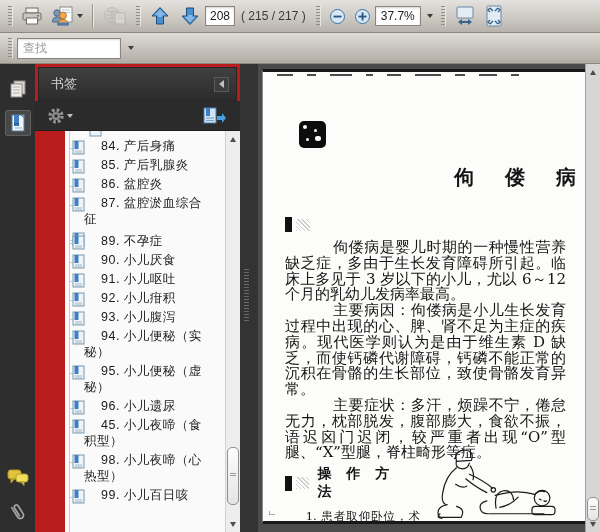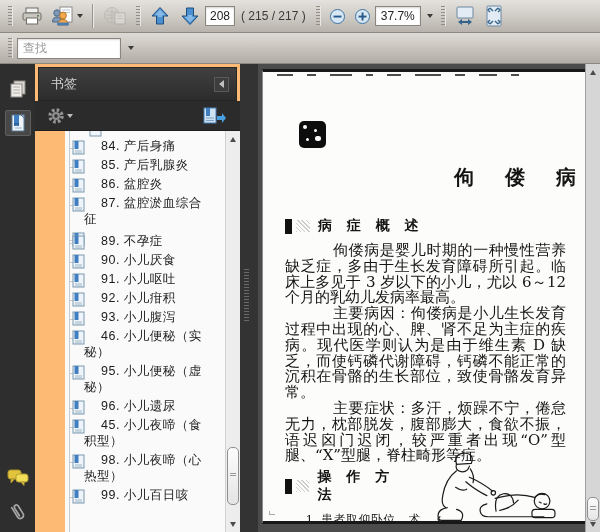--- a/index.html
+++ b/index.html
@@ -45,21 +45,21 @@
   
   .strip { width:35px; background:#2e2e2e; display:flex; flex-direction:column;
            align-items:center; padding-top:12px; flex:0 0 35px; }
   .strip-btn { width:26px; height:26px; display:flex; align-items:center;
                justify-content:center; margin-bottom:8px; cursor:pointer;
                border:1px solid transparent; }
   .strip-btn.sel { background:#474747; border:1px solid #5f5f5f; border-radius:2px; }
   .strip-spacer { flex:1; }
 
   
-  .sidebar { width:205px; flex:0 0 205px; background:#fdba74; display:flex;
+  .sidebar { width:205px; flex:0 0 205px; background:#b91c1c; display:flex;
              flex-direction:column; }
   .sb-header { height:34px; margin:3px 3px 0 3px;
                background:linear-gradient(#404040,#2c2c2c);
                border:1px solid #262626; display:flex; align-items:center;
                padding:0 7px 0 12px; }
   .sb-title { color:#d2d2d2; font-size:13px; flex:1; }
   .collapse-btn { width:15px; height:15px; background:#3d3d3d; border:1px solid #5a5a5a;
                   display:flex; align-items:center; justify-content:center; cursor:pointer; }
   .tri-left { width:0; height:0; border-top:4px solid transparent;
               border-bottom:4px solid transparent; border-right:5px solid #c0c0c0; }
@@ -465,21 +465,21 @@
             </div>
           <div class="bm-row">
               <span class="bm-icon">
                 <svg width="13" height="15" viewBox="0 0 13 15">
                   <rect x="1" y="1" width="11" height="13" fill="#eef4f9" stroke="#7a99ad"></rect>
                   <rect x="2.5" y="1" width="4" height="8" fill="#3f7fc1"></rect>
                   <line x1="3" y1="11" x2="10" y2="11" stroke="#9fb8c6"></line>
                   <line x1="3" y1="13" x2="10" y2="13" stroke="#9fb8c6"></line>
                 </svg>
               </span>
-              <span class="bm-label">46. 小儿便秘（实秘）</span>
+              <span class="bm-label">94. 小儿便秘（实秘）</span>
             </div>
           <div class="bm-row">
               <span class="bm-icon">
                 <svg width="13" height="15" viewBox="0 0 13 15">
                   <rect x="1" y="1" width="11" height="13" fill="#eef4f9" stroke="#7a99ad"></rect>
                   <rect x="2.5" y="1" width="4" height="8" fill="#3f7fc1"></rect>
                   <line x1="3" y1="11" x2="10" y2="11" stroke="#9fb8c6"></line>
                   <line x1="3" y1="13" x2="10" y2="13" stroke="#9fb8c6"></line>
                 </svg>
               </span>
@@ -566,21 +566,20 @@
           <i style="left:15px;top:8px;width:3px;height:3px;"></i>
           <i style="left:7px;top:17px;width:3px;height:3px;"></i>
           <i style="left:16px;top:15px;width:6px;height:5px;border-radius:40%;"></i>
         </div>
 
         <h1 class="pg-title">佝 偻 病</h1>
 
         <div class="sec-h">
           <span class="sec-bar"></span>
           <span class="sec-orn"></span>
-          <span class="sec-label">病 症 概 述</span>
         </div>
 
         <div class="body-txt">
           <p>佝偻病是婴儿时期的一种慢性营养缺乏症，多由于生长发育障碍所引起。临床上多见于 3 岁以下的小儿，尤以 6～12 个月的乳幼儿发病率最高。</p>
           <p>主要病因：佝偻病是小儿生长发育过程中出现的心、脾、肾不足为主症的疾病。现代医学则认为是由于维生素 D 缺乏，而使钙磷代谢障碍，钙磷不能正常的沉积在骨骼的生长部位，致使骨骼发育异常。</p>
           <p>主要症状：多汗，烦躁不宁，倦怠无力，枕部脱发，腹部膨大，食欲不振，语迟囟门迟闭，较严重者出现“O”型腿、“X”型腿，脊柱畸形等症。</p>
         </div>
 
         <div class="method-wrap">
           <div class="figure">

